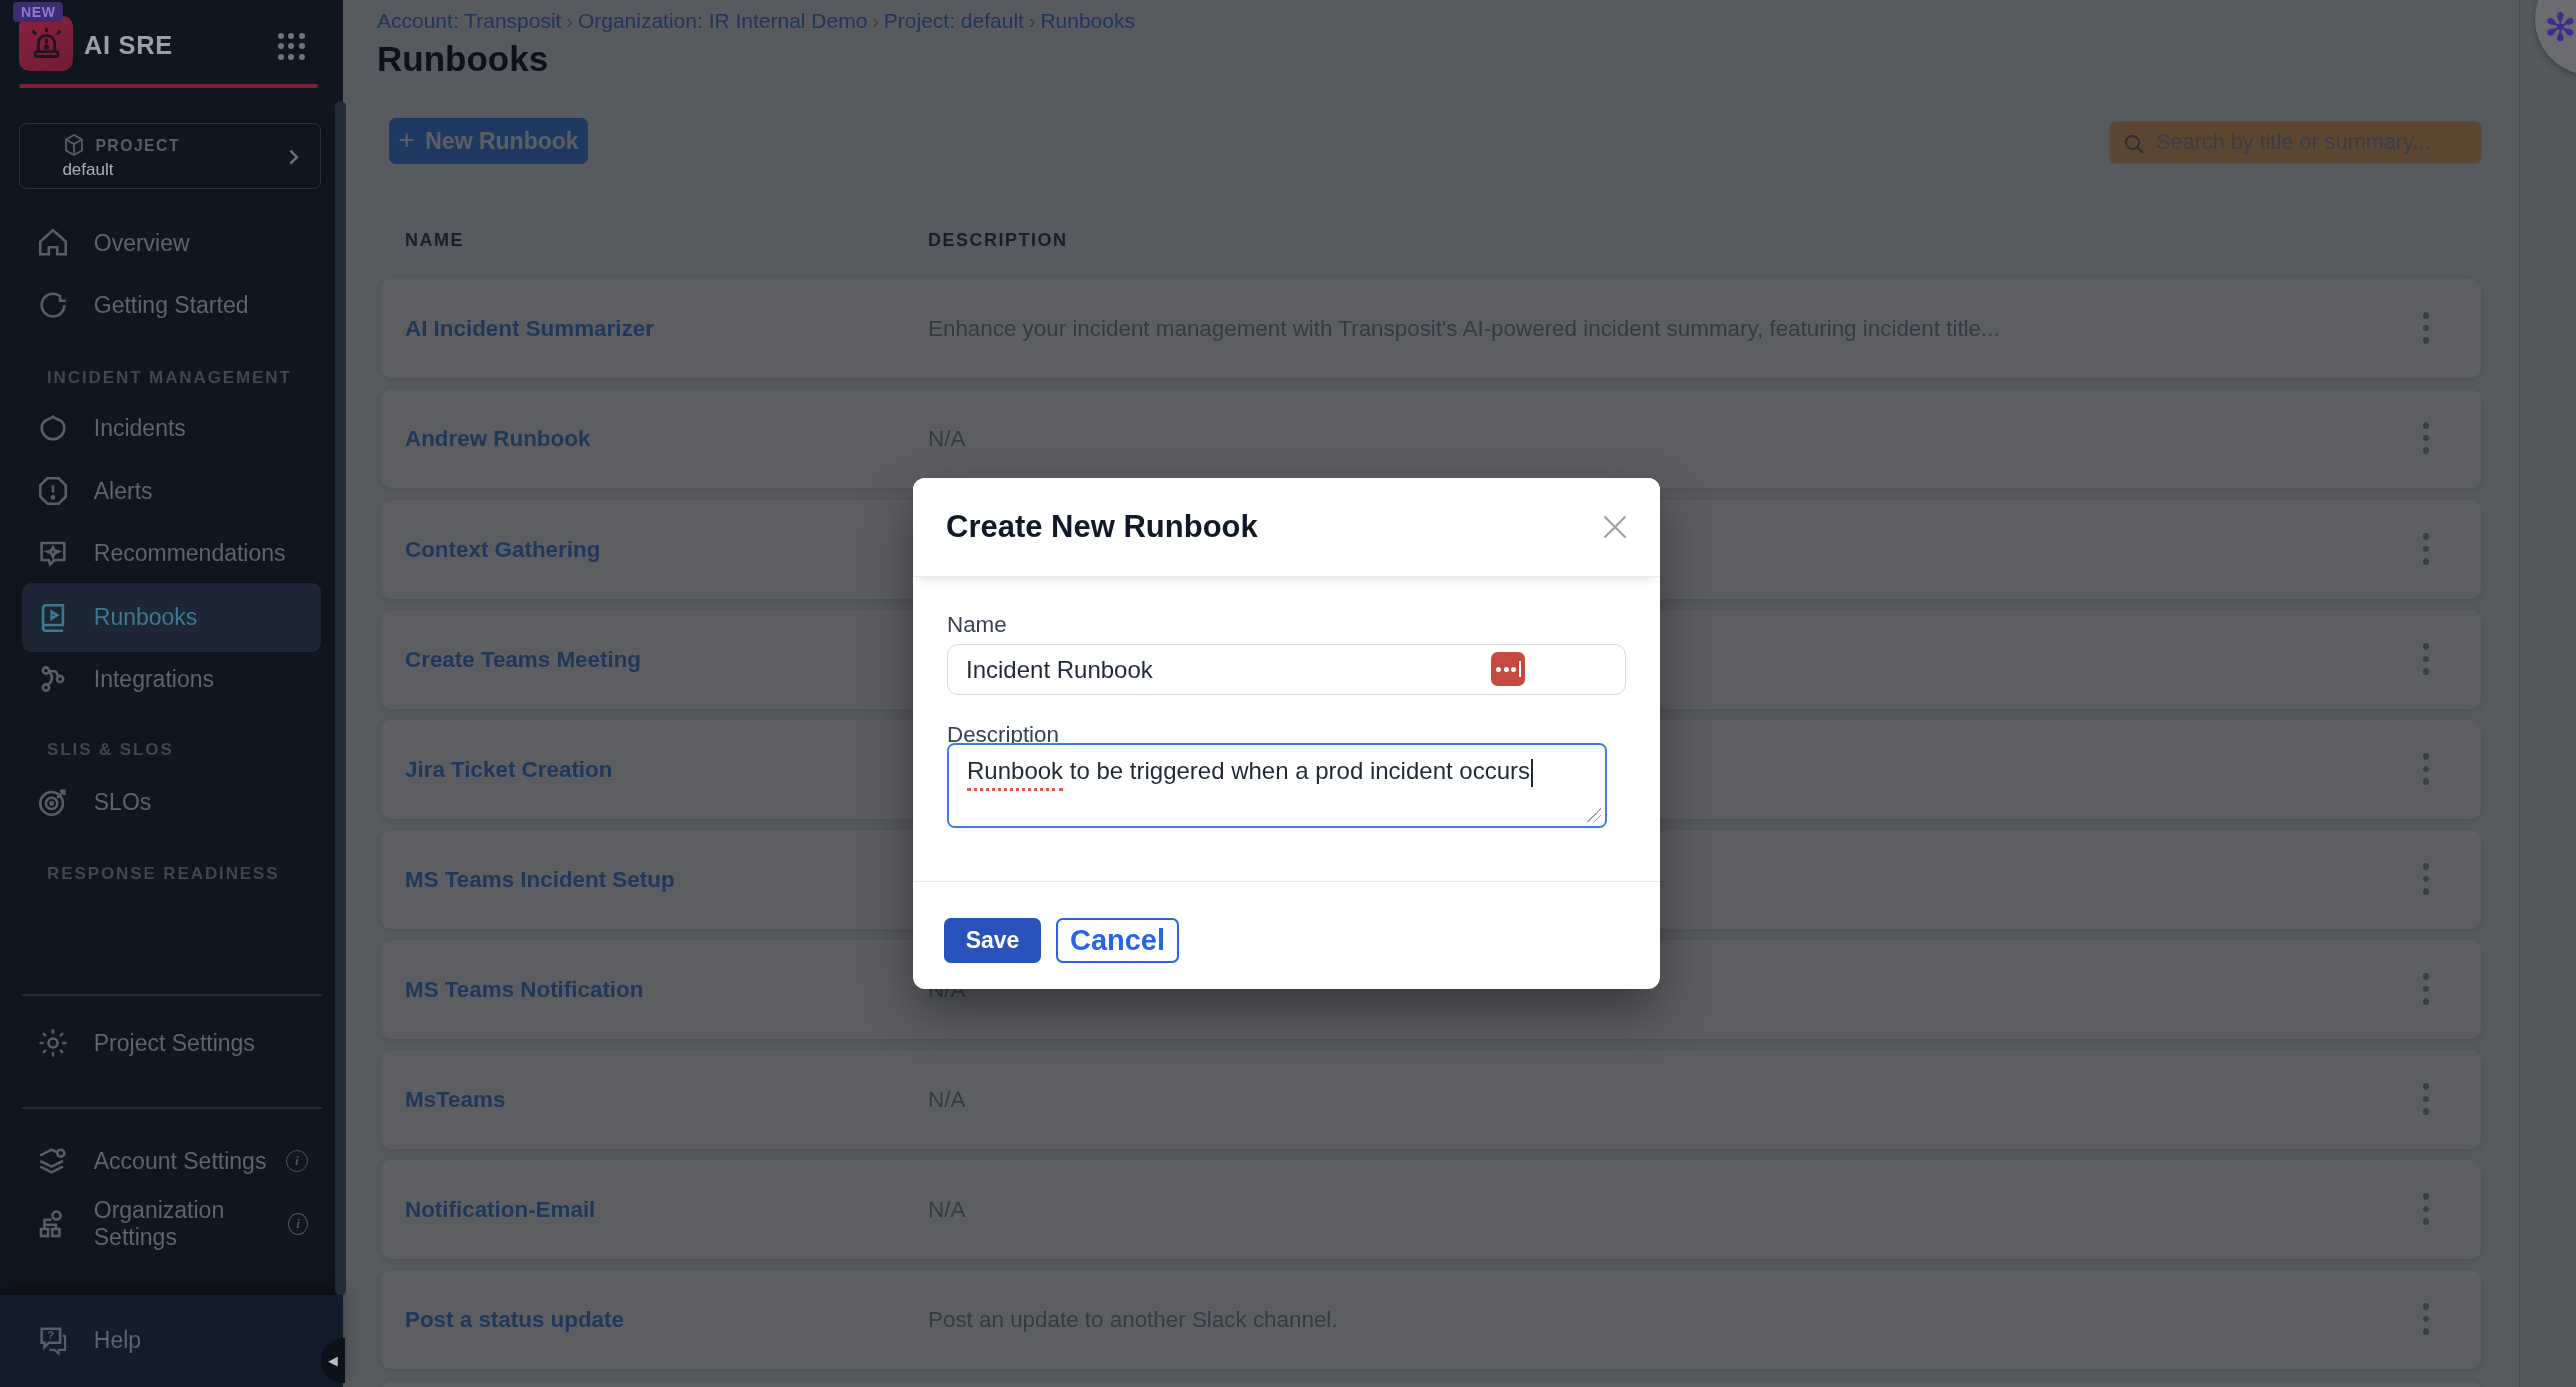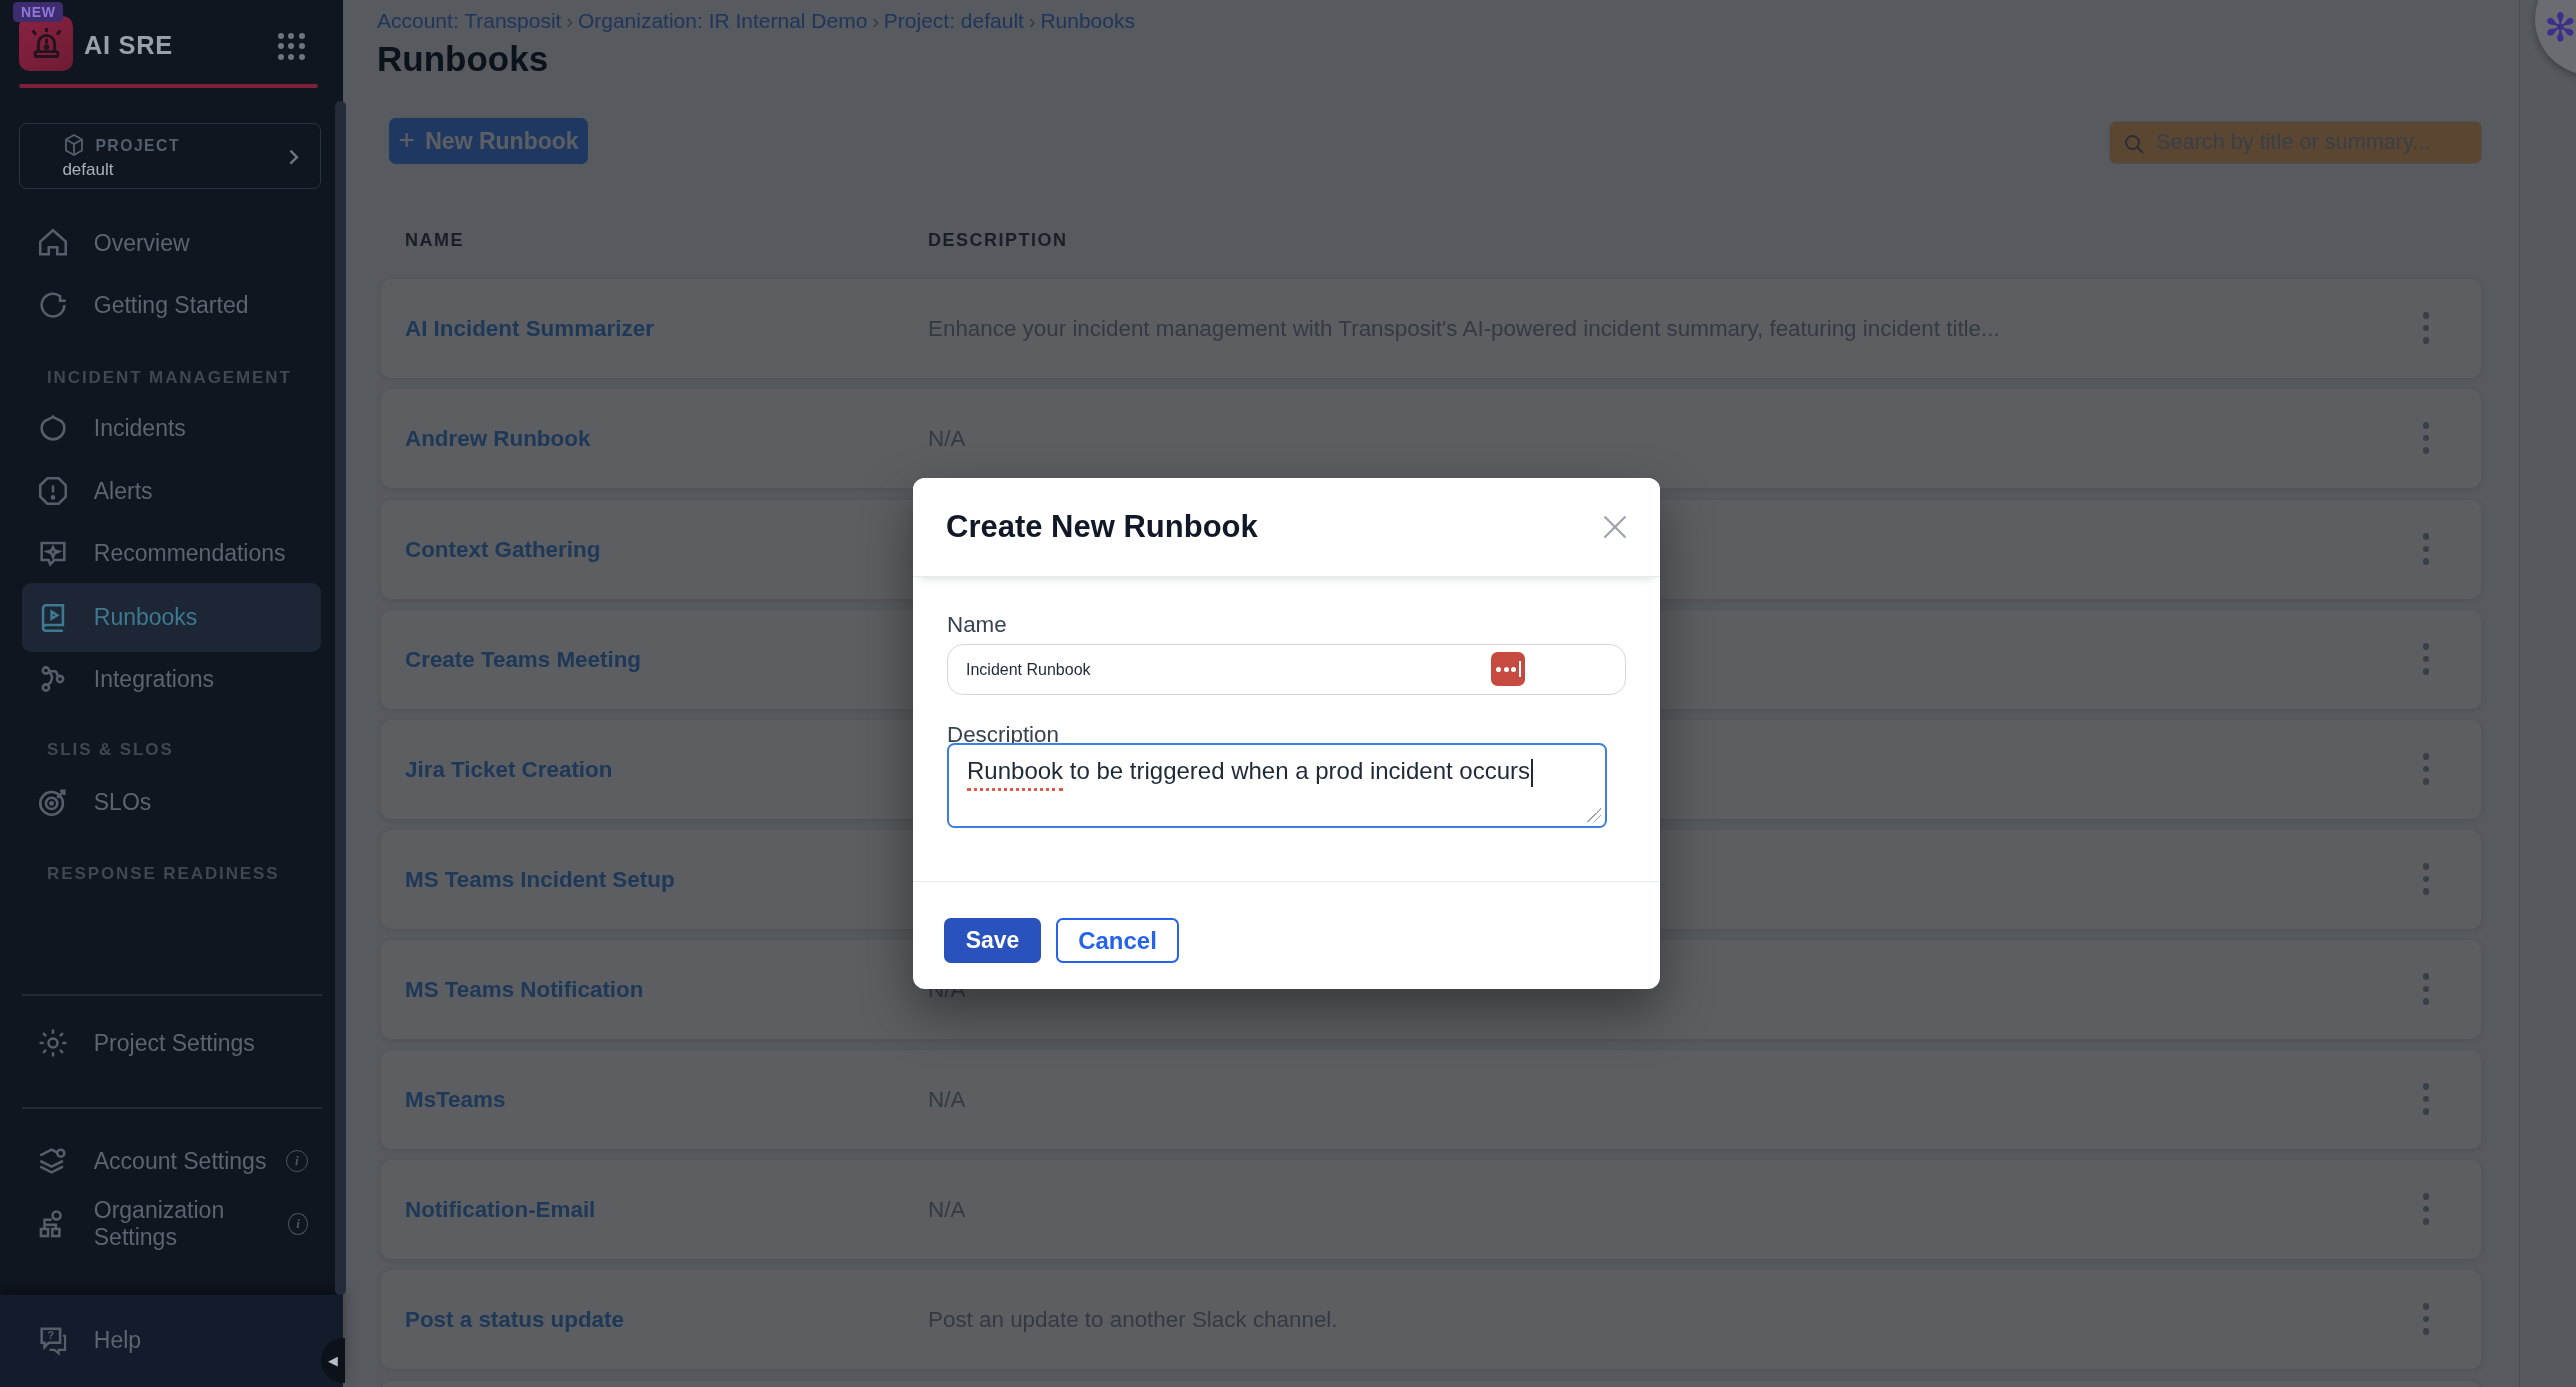--- a/index.html
+++ b/index.html
@@ -70,37 +70,37 @@
   .overlay { position:absolute; left:343px; top:0; width:2233px; height:1387px; background:rgba(8,11,16,0.66); z-index:5; }
 
   .modal { position:absolute; left:913px; top:478px; width:747px; height:511px; background:#fff; border-radius:12px; z-index:10;
     box-shadow:0 22.4px 52px rgba(0,0,0,.4); }
   .m-header { position:absolute; left:0; top:0; width:100%; height:99px; border-bottom:1.5px solid #e8eaee; border-radius:12px 12px 0 0;
     box-shadow:0 7.5px 10.5px -7.5px rgba(16,24,40,.20); background:#fff; }
   .m-title { position:absolute; left:33px; top:31px; font-size:31px; font-weight:bold; color:#111827; }
   .m-close { position:absolute; right:27px; top:31px; width:36px; height:36px; cursor:pointer; }
   .m-label { position:absolute; left:34px; font-size:22.4px; color:#374151; }
   .m-label1 { top:134px; } .m-label2 { top:244px; }
-  .m-input { position:absolute; left:34px; top:166px; width:679px; height:51px; border:1.5px solid #d5d8e0; border-radius:16px;
-    font-size:16px; color:#1f2937; padding:0 75px 0 18px; font-family:inherit; outline:none; }
+  .m-input { position:absolute; left:34px; top:166px; width:679px; height:51px; border:1.5px solid #d5d8e0; border-radius:11px;
+    font-size:24px; color:#1f2937; padding:0 75px 0 18px; font-family:inherit; outline:none; }
   .op-icon { position:absolute; left:578px; top:174px; width:34px; height:34px; background:#c64a3f; border-radius:6.7px; cursor:pointer; }
   .op-icon i { position:absolute; top:15px; width:5.2px; height:5.2px; border-radius:50%; background:#fff; }
   .op-icon .d1{left:5.2px;} .op-icon .d2{left:12.7px;} .op-icon .d3{left:20px;}
   .op-icon b { position:absolute; right:3.7px; top:9px; width:2.2px; height:16.4px; background:#fff; }
   .m-textarea { position:absolute; left:34px; top:265px; width:660px; height:85px; border:2.2px solid #3d7fe0; border-radius:7.5px; background:#fff; }
   .m-textarea .txt { position:absolute; left:18px; top:12px; font-size:24px; color:#1f2937; white-space:nowrap; }
   .caret { display:inline-block; width:2.2px; height:28px; background:#1f2937; vertical-align:middle; margin-left:0.7px; }
   .spell-underline { position:absolute; left:18px; top:43px; width:96px; border-bottom:3px dotted #e8564a; }
   .resize-handle { position:absolute; right:4.5px; bottom:4.5px; width:13.4px; height:13.4px; cursor:nwse-resize;
     background:linear-gradient(135deg,transparent 0 50%, #9aa1ac 50% 56%, transparent 56% 72%, #9aa1ac 72% 78%, transparent 78%); }
   .m-footer { position:absolute; left:0; top:403px; width:100%; height:108px; border-top:1.5px solid #e8eaee; }
   .save-btn { position:absolute; left:31px; top:36px; width:97px; height:45px; background:#2a52bd; color:#fff; border:none; border-radius:6.7px;
     font-size:23px; font-weight:bold; font-family:inherit; cursor:pointer; }
   .cancel-btn { position:absolute; left:143px; top:36px; width:123px; height:45px; background:#fff; color:#2563eb; border:2.2px solid #2563eb; border-radius:6.7px;
-    font-size:24px; font-weight:bold; font-family:inherit; cursor:pointer; }
+    font-size:29px; font-weight:bold; font-family:inherit; cursor:pointer; }
 
   .corner-bubble { position:absolute; left:2535px; top:-37px; width:112px; height:112px; border-radius:50%; background:#6a6c72; z-index:11;
     box-shadow:0 3px 7.5px rgba(0,0,0,.3); cursor:pointer; }
   .corner-bubble span { position:absolute; left:9px; top:42px; font-size:39px; color:#3d2e8c; }
 </style>
 </head>
 <body>
 
 <div class="app">
 

